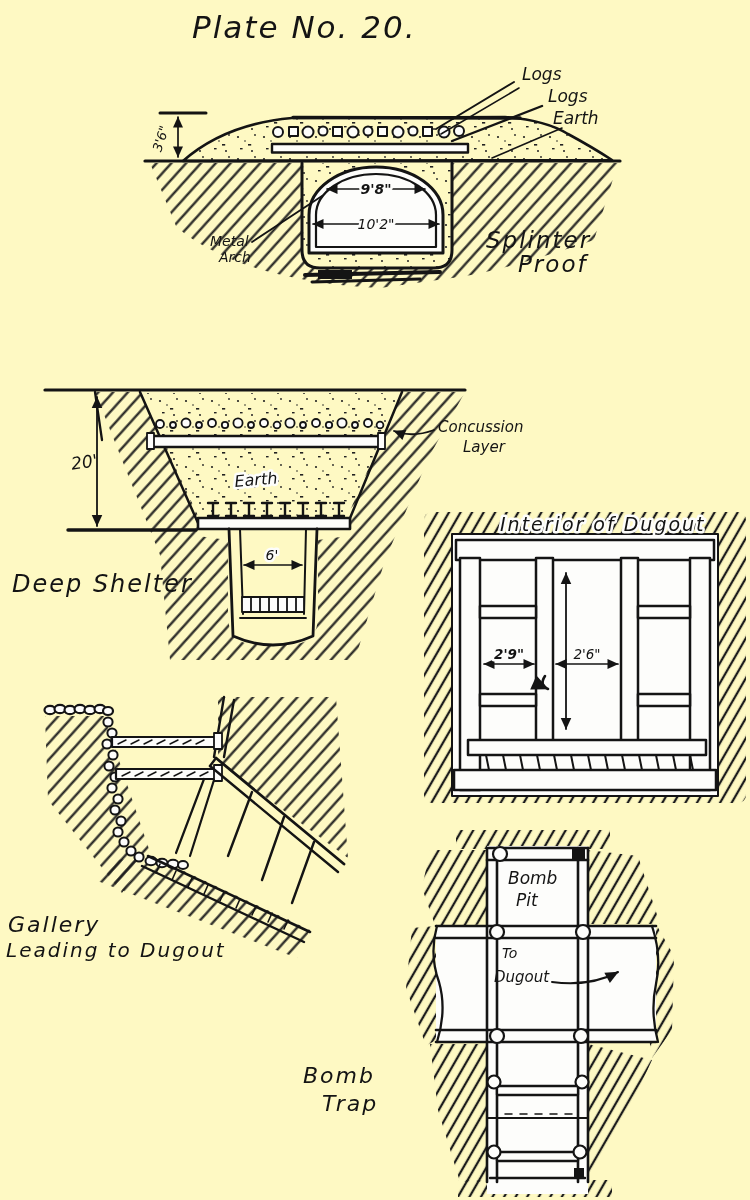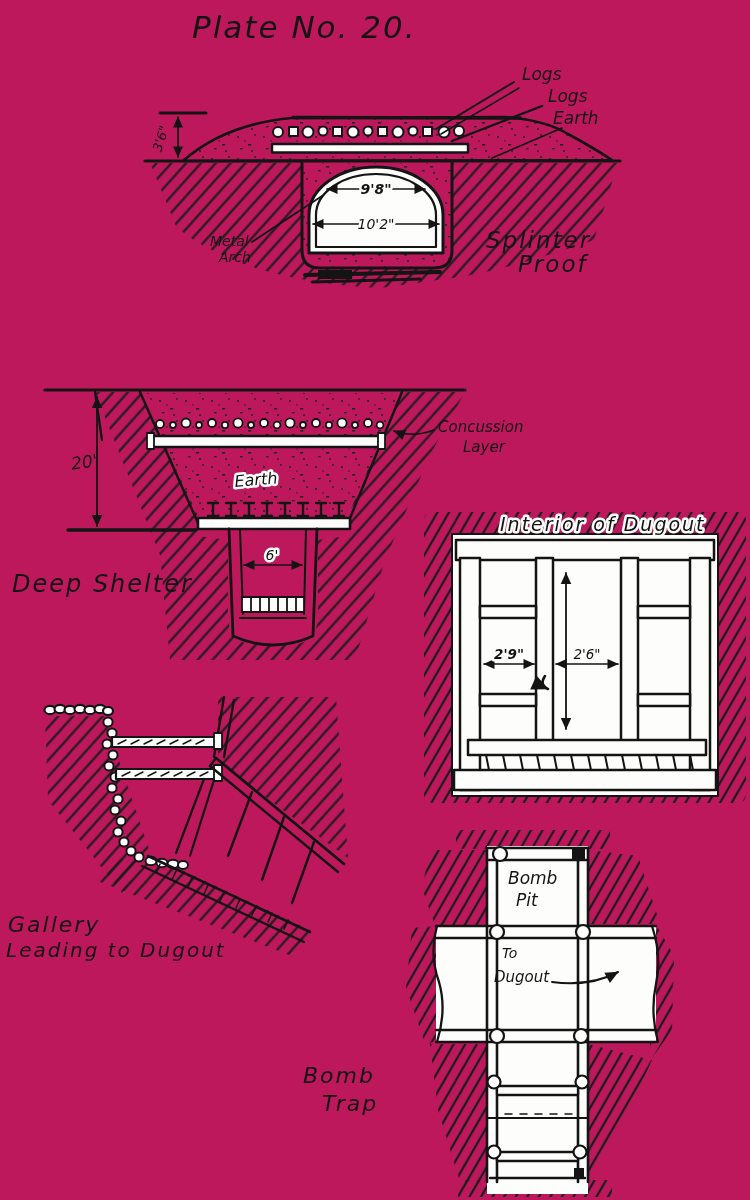--- a/index.html
+++ b/index.html
@@ -1,16 +1,16 @@
 <!DOCTYPE html>
 <html><head>
 <meta charset="utf-8">
 <style>
   html,body{margin:0;padding:0;background:#e8e8e6;}
-  #plate{position:relative;width:750px;height:1200px;background:#be185d;overflow:hidden;
+  #plate{position:relative;width:750px;height:1200px;background:#fef9c3;overflow:hidden;
          font-family:"DejaVu Sans",sans-serif;}
   svg{position:absolute;left:0;top:0;}
   text{fill:#141414;font-style:italic;}
   .halo{paint-order:stroke;stroke:#fdfdfb;stroke-width:5px;stroke-linejoin:round;}
   .cap{letter-spacing:2px;}
 </style>
 </head>
 <body>
 
 <div id="plate">

